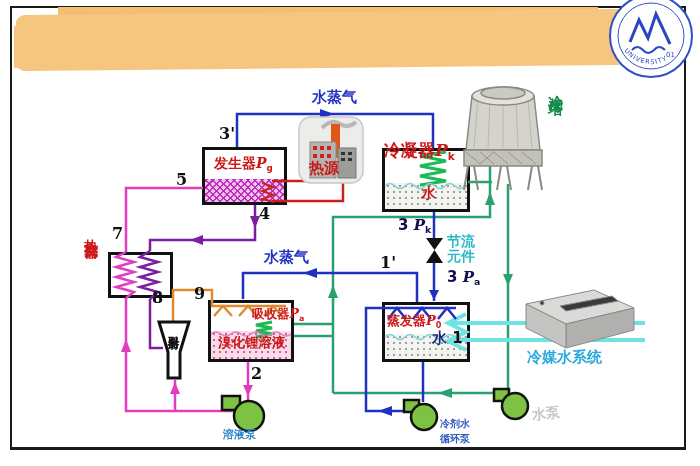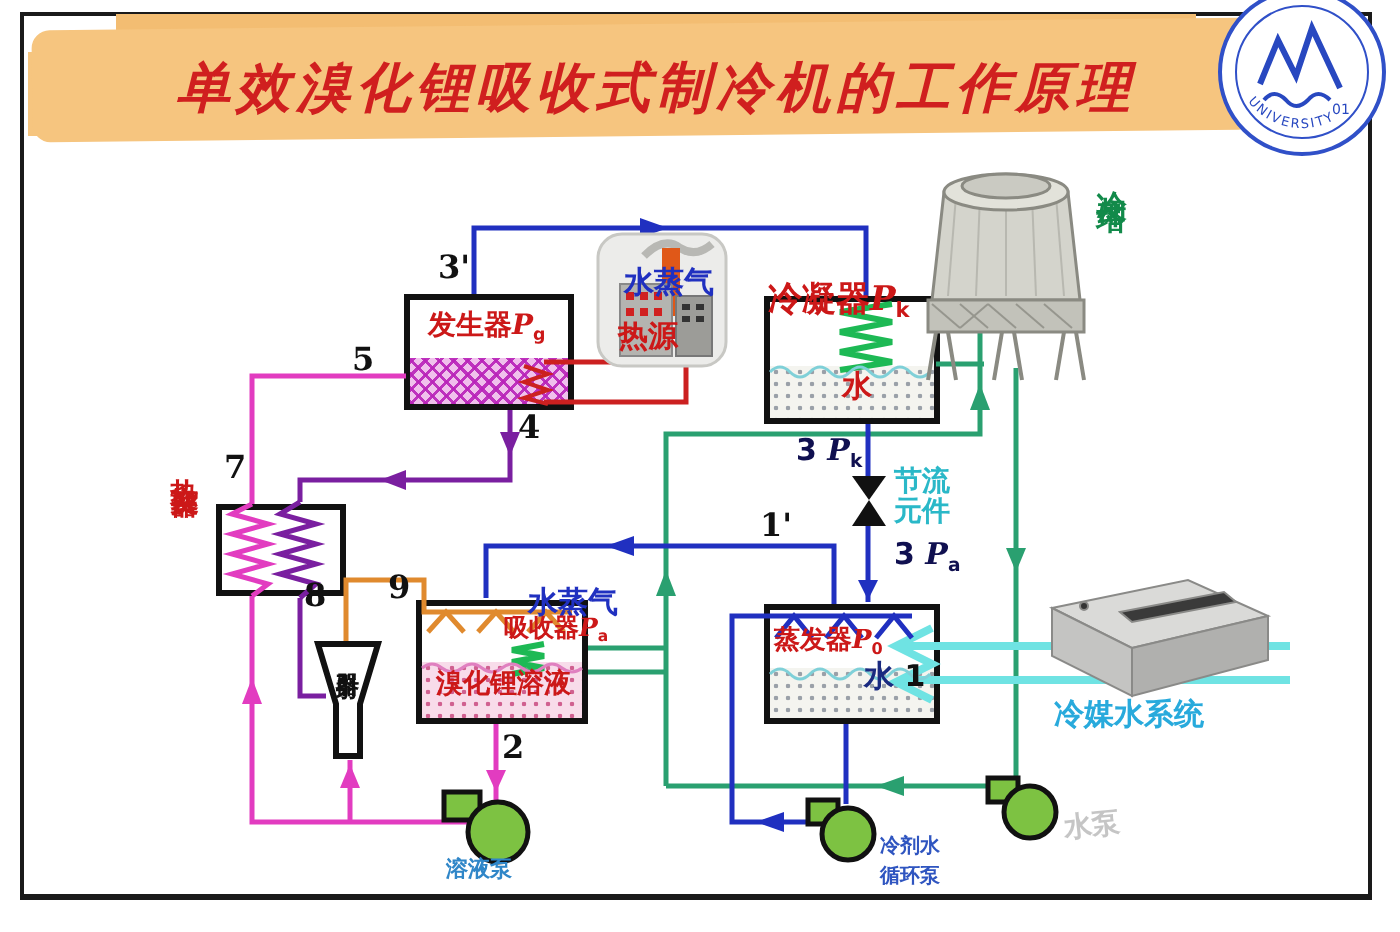--- a/index.html
+++ b/index.html
@@ -19,34 +19,33 @@
     repeating-linear-gradient(-45deg,rgba(185,35,185,.9) 0 1.5px,transparent 1.5px 5px);}
   .dots-gray{position:absolute;left:0;right:0;bottom:0;background-color:#f4f4ef;
     background-image:radial-gradient(#9aa0a8 1px,transparent 1.3px);background-size:6px 6px;}
   .dots-pink{position:absolute;left:0;right:0;bottom:0;background-color:#f8dcea;
     background-image:radial-gradient(#d06090 1px,transparent 1.3px);background-size:6px 6px;}
   .lbl{position:absolute;font-weight:bold;white-space:nowrap;line-height:1.05;}
   .num{font-family:"DejaVu Serif",serif;font-weight:600;color:#111;font-size:16px;}
   .sym{font-style:italic;font-family:"DejaVu Serif",serif;}
   .sub{font-size:0.62em;vertical-align:-0.35em;}
   .red{color:#cc1818;}
-  .blue{color:#2030c0;margin-top:44px;}
+  .blue{color:#2030c0;}
   .vert{writing-mode:vertical-rl;text-orientation:upright;}
   svg{position:absolute;left:0;top:0;}
 </style>
 </head>
 <body>
 
 <div class="stage">
   <div class="frame"></div>
 
   <div class="banner-strip"></div>
   <div class="banner-tab"></div>
   <div class="banner"></div>
-  <div class="title">单效溴化锂吸收式制冷机的工作原理</div>
 
   <div class="box" style="left:202px;top:147px;width:85px;height:58px;">
     <div class="gen-liquid"></div>
   </div>
   <div class="box" style="left:382px;top:148px;width:88px;height:64px;">
     <div class="dots-gray" style="height:26px;"></div>
   </div>
   <div class="box" style="left:208px;top:300px;width:86px;height:62px;">
     <div class="dots-pink" style="height:28px;"></div>
   </div>

